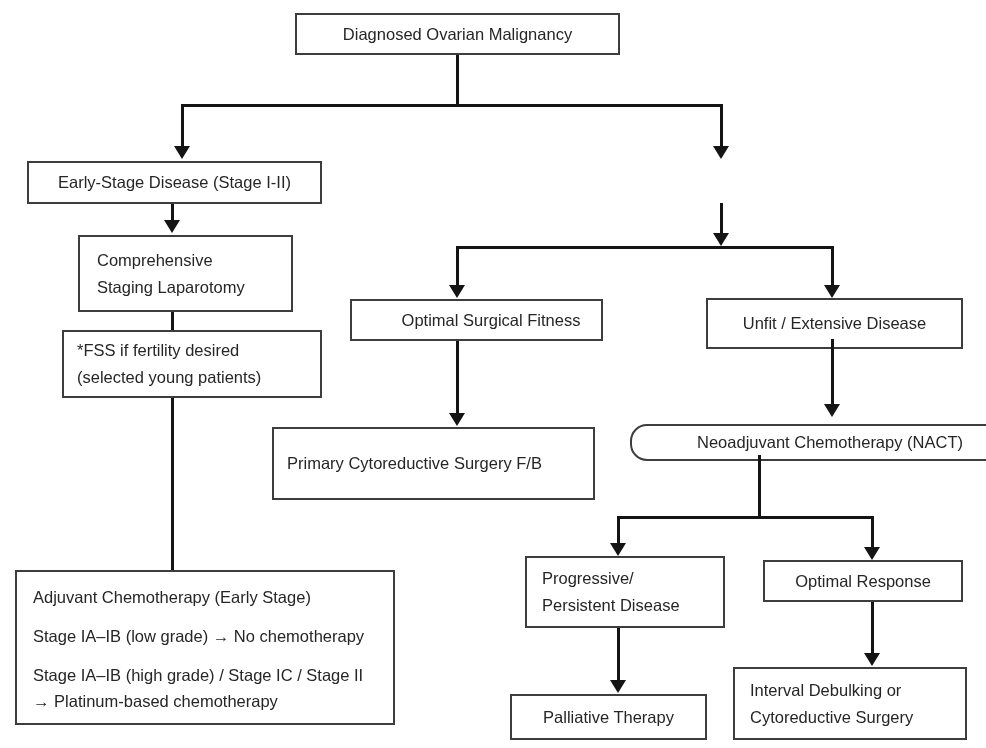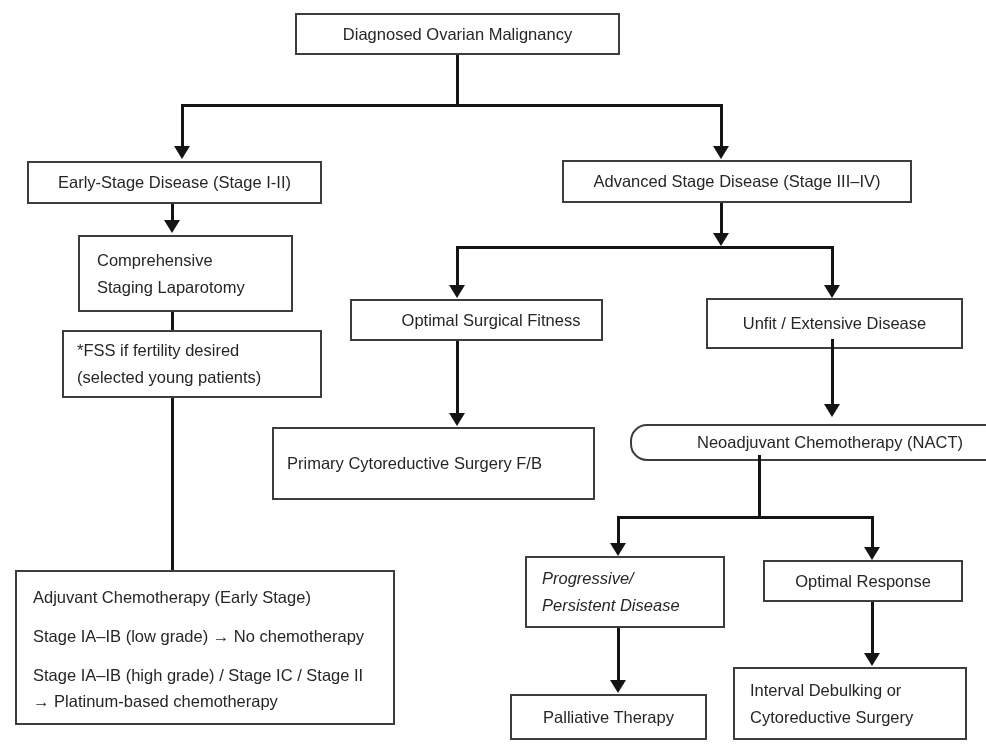--- a/index.html
+++ b/index.html
@@ -48,21 +48,21 @@
   #n-comprehensive { left:78px; top:235px; width:215px; height:77px; padding-left:17px; }
   #n-fss         { left:62px;  top:330px; width:260px; height:68px; padding-left:13px; }
   #n-adjuvant    { left:15px;  top:570px; width:380px; height:155px; padding:12px 16px; justify-content:space-between; }
   #n-adjuvant .para { line-height: 26px; margin: 0 0 13px 0; }
   #n-adjuvant .para:last-child { margin-bottom: 0; }
   #n-advanced    { left:562px; top:160px; width:350px; height:43px; }
   #n-optfit      { left:350px; top:299px; width:253px; height:42px;padding-left:29px; }
   #n-unfit       { left:706px; top:298px; width:257px; height:51px; }
   #n-primary     { left:272px; top:427px; width:323px; height:73px; padding-left:13px; }
   #n-nact        { left:630px; top:424px; width:400px; height:37px;border-radius:17px; }
-  #n-progressive { left:525px; top:556px; width:200px; height:72px; padding-left:15px;font-style:italic; }
+  #n-progressive { left:525px; top:556px; width:200px; height:72px; padding-left:15px; }
   #n-optresp     { left:763px; top:560px; width:200px; height:42px; }
   #n-palliative  { left:510px; top:694px; width:197px; height:46px; }
   #n-interval    { left:733px; top:667px; width:234px; height:73px; padding-left:15px; }
 </style>
 </head>
 <body>
 
 <div id="canvas">
 
   <div class="node center" id="n-diagnosed">
@@ -82,23 +82,20 @@
     <span class="ln">*FSS if fertility desired</span>
     <span class="ln">(selected young patients)</span>
   </div>
 
   <div class="node left" id="n-adjuvant">
     <div class="para">Adjuvant Chemotherapy (Early Stage)</div>
     <div class="para">Stage IA–IB (low grade) → No chemotherapy</div>
     <div class="para">Stage IA–IB (high grade) / Stage IC / Stage II → Platinum-based chemotherapy</div>
   </div>
 
-  <div class="node center" id="n-advanced">
-    <span class="ln">Advanced Stage Disease (Stage III–IV)</span>
-  </div>
 
   <div class="node center" id="n-optfit">
     <span class="ln">Optimal Surgical Fitness</span>
   </div>
 
   <div class="node center" id="n-unfit">
     <span class="ln">Unfit / Extensive Disease</span>
   </div>
 
   <div class="node left" id="n-primary">

